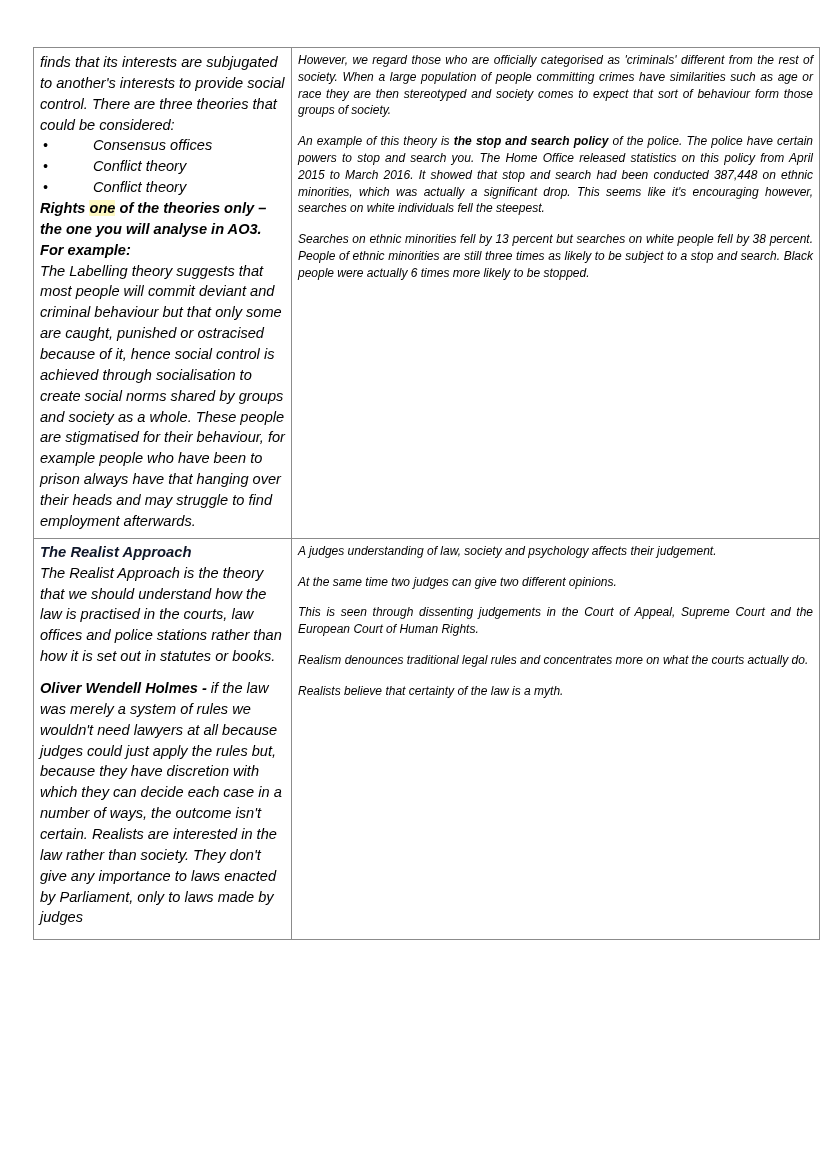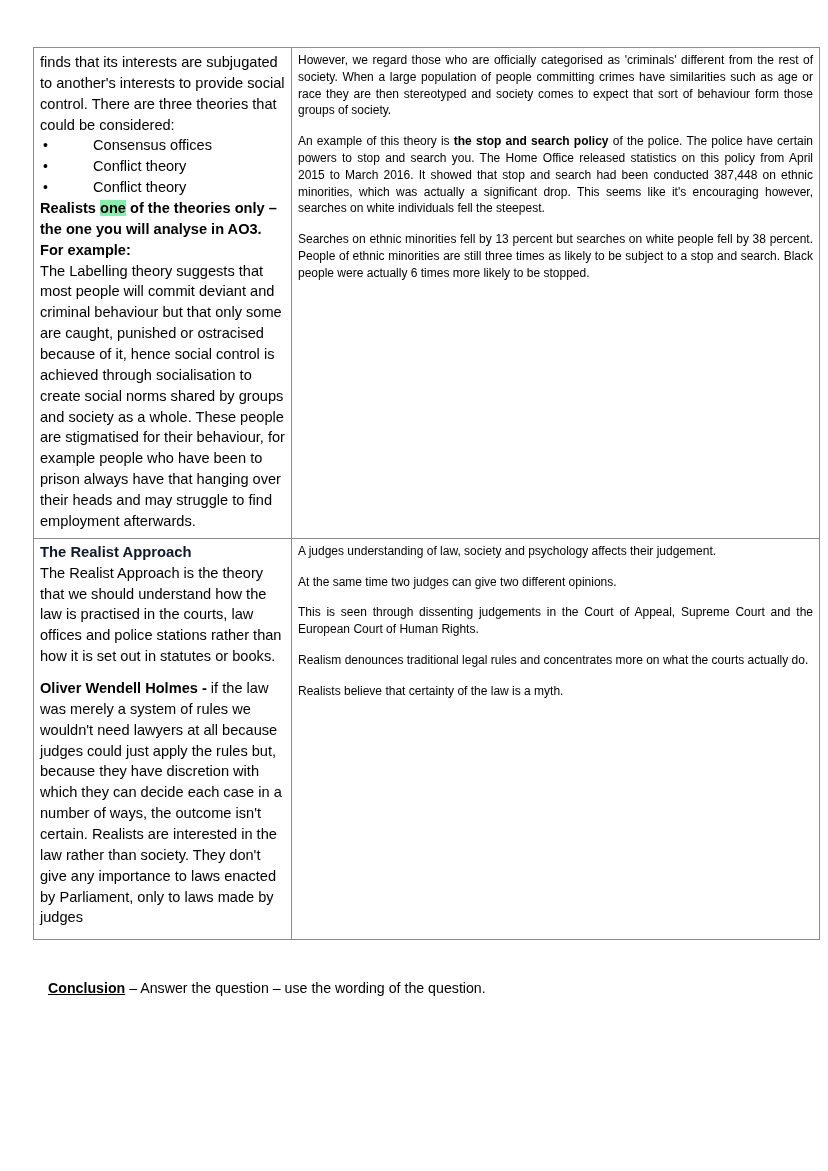--- a/index.html
+++ b/index.html
@@ -15,20 +15,21 @@
     position: relative;
     overflow: hidden;
   }
 
   .page {
     position: absolute;
     left: 0; top: 0;
     width: 828px;
     height: 1171px;
     background: #ffffff;
+    font-style: italic;
   }
 
   
   .doc-table {
     position: absolute;
     left: 33px;
     top: 47px;
     width: 760px;
     border-collapse: collapse;
     table-layout: fixed;
@@ -75,21 +76,21 @@
     content: "\2022";
     position: absolute;
     left: 3px;
     top: 0;
     font-size: 14px;
   }
 
   b, .bold { font-weight: bold; }
 
   .hl-yellow {
-    background: #86efac;
+    background: #fef9c3;
   }
   .hl-cyan {
     background: #2ff0e0;
   }
 
   .green-head {
     color: #0f172a;
     font-weight: bold;
     font-size: 14.8px;
     line-height: 1.35;
@@ -124,21 +125,21 @@
         <td class="col-left">
           <div class="lt">
             <p class="just">finds that its interests are subjugated to another's interests to provide social control. There are three theories that could be considered:</p>
 
             <ul class="bullets">
               <li><span>Consensus offices</span></li>
               <li><span>Conflict theory</span></li>
               <li><span>Conflict theory</span></li>
             </ul>
 
-            <p class="bold"><span>Realists </span><span class="hl-yellow">one</span><span> of the theories only – the one you will analyse in AO3. For example:</span></p>
+            <p class="bold"><span>Rights </span><span class="hl-yellow">one</span><span> of the theories only – the one you will analyse in AO3. For example:</span></p>
 
             <p>The Labelling theory suggests that most people will commit deviant and criminal behaviour but that only some are caught, punished or ostracised because of it, hence social control is achieved through socialisation to create social norms shared by groups and society as a whole. These people are stigmatised for their behaviour, for example people who have been to prison always have that hanging over their heads and may struggle to find employment afterwards.</p>
           </div>
         </td>
 
         <td class="col-right">
           <div class="rt">
             <p>However, we regard those who are officially categorised as 'criminals' different from the rest of society. When a large population of people committing crimes have similarities such as age or race they are then stereotyped and society comes to expect that sort of behaviour form those groups of society.</p>
             <div class="gap"></div>
             <p><span>An example of this theory is </span><b>the stop and search policy</b><span> of the police. The police have certain powers to stop and search you. The Home Office released statistics on this policy from April 2015 to March 2016. It showed that stop and search had been conducted 387,448 on ethnic minorities, which was actually a significant drop. This seems like it's encouraging however, searches on white individuals fell the steepest.</span></p>
@@ -170,16 +171,15 @@
             <div class="gap"></div>
             <p>Realists believe that certainty of the law is a myth.</p>
           </div>
         </td>
       </tr>
     </tbody>
   </table>
 
   <div class="notes">
 
-    <div class="blk"><span class="u">Conclusion</span><span> – Answer the question – use the wording of the question.</span></div>
   </div>
 
 </div>
 
 </body></html>

